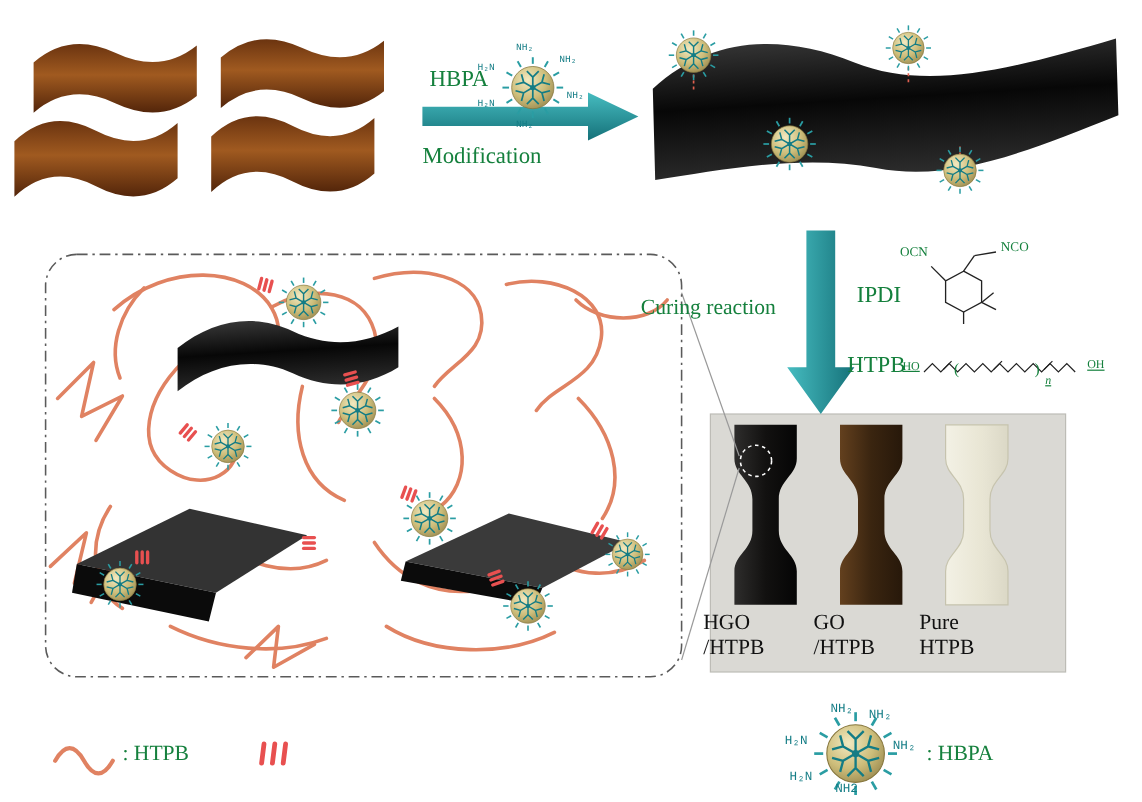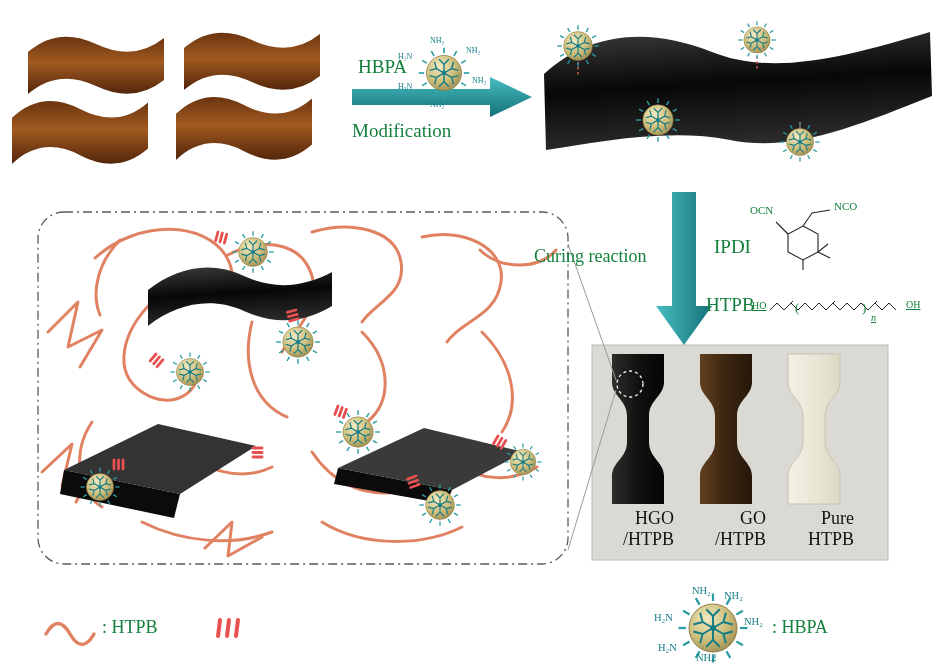--- a/index.html
+++ b/index.html
@@ -6,24 +6,24 @@
   #canvas{position:relative;width:952px;height:668px;background:#ffffff;overflow:hidden;
           font-family:"Liberation Serif","DejaVu Serif",serif;}
   svg.layer{position:absolute;left:0;top:0;}
   .lbl{position:absolute;color:#15803d;white-space:nowrap;}
   .s19{font-size:19px;}
   .s18{font-size:18px;}
   .s13{font-size:13px;}
   .s11{font-size:11px;text-align:right;}
   .s10{font-size:10px;text-decoration:underline;}
   .ital{font-style:italic;}
-  .amine{position:absolute;font-family:Liberation Serif, serif;
+  .amine{position:absolute;font-family:Liberation Mono, monospace;
          color:#157d86;font-size:8px;white-space:nowrap;}
   .amine2{font-size:10.5px;}
-  .sample-label{position:absolute;width:88px;text-align:right;font-size:18px;
+  .sample-label{position:absolute;width:88px;text-align:left;font-size:18px;
                 line-height:21px;color:#111;}
 </style>
 </head>
 <body>
 
 <div id="canvas">
 
 <svg class="layer" width="952" height="668" viewBox="0 0 952 668">
   <defs>
     <linearGradient id="gBrown" x1="0" y1="0" x2="0" y2="1">

